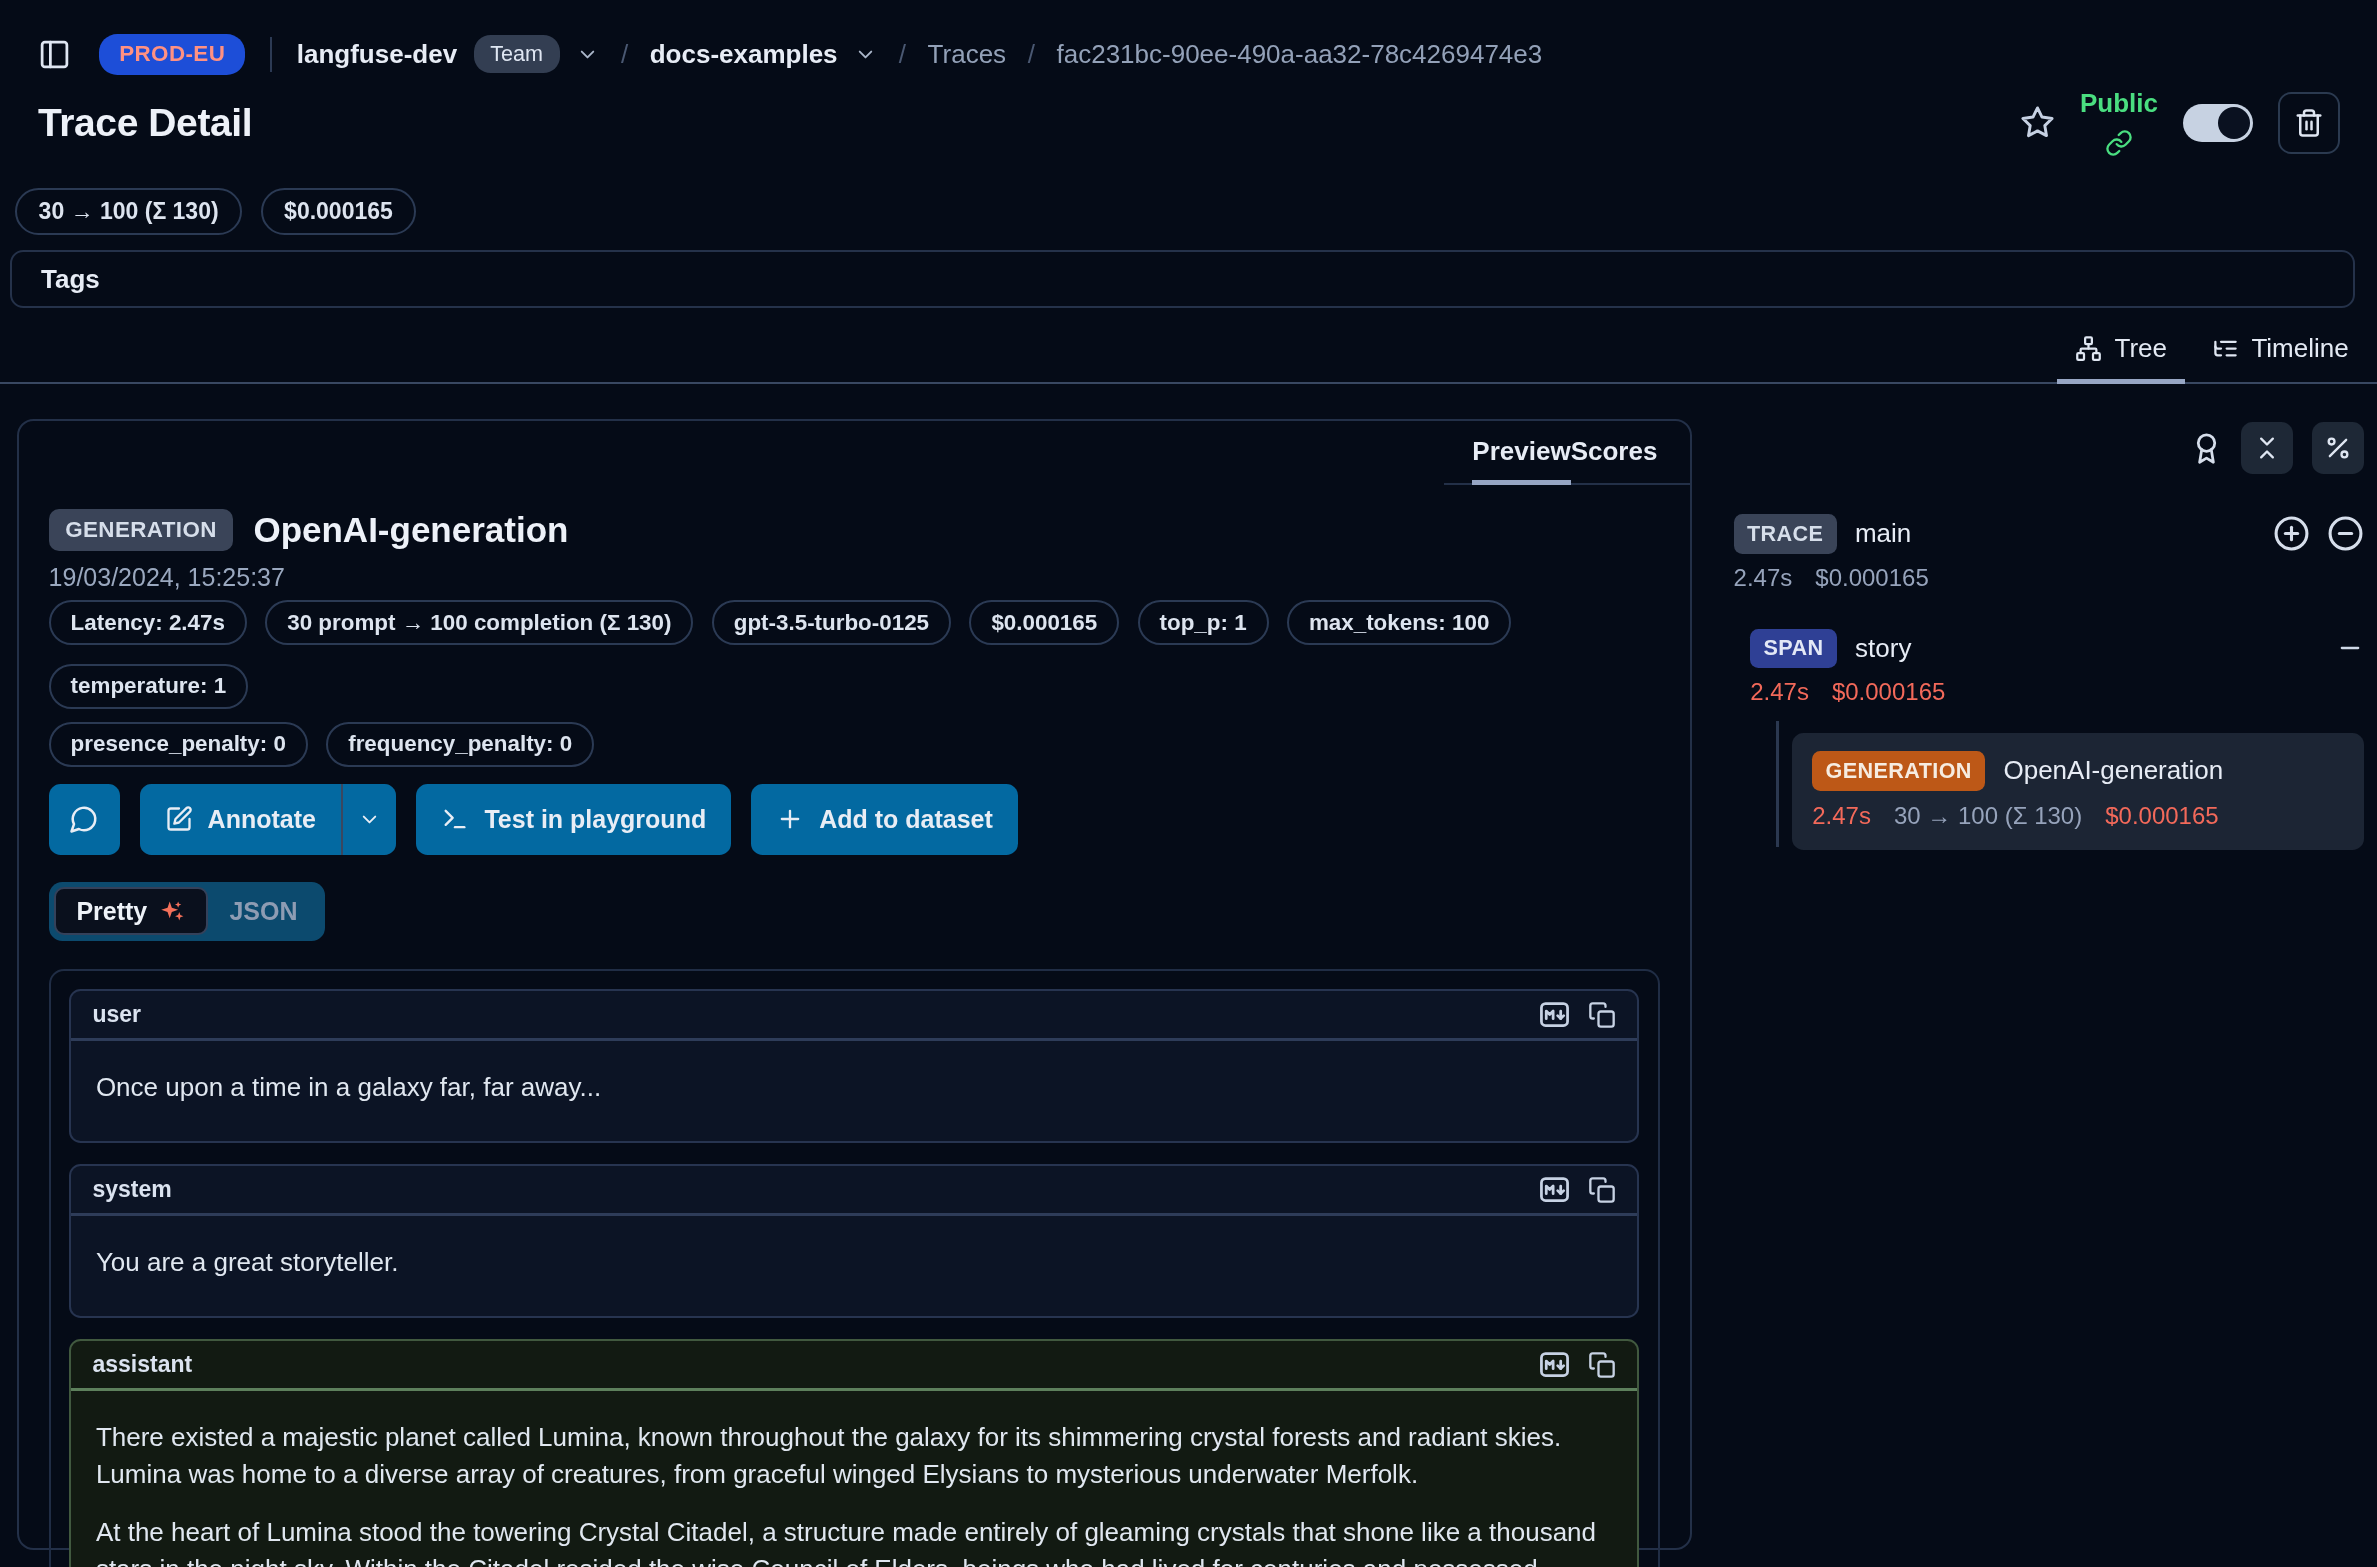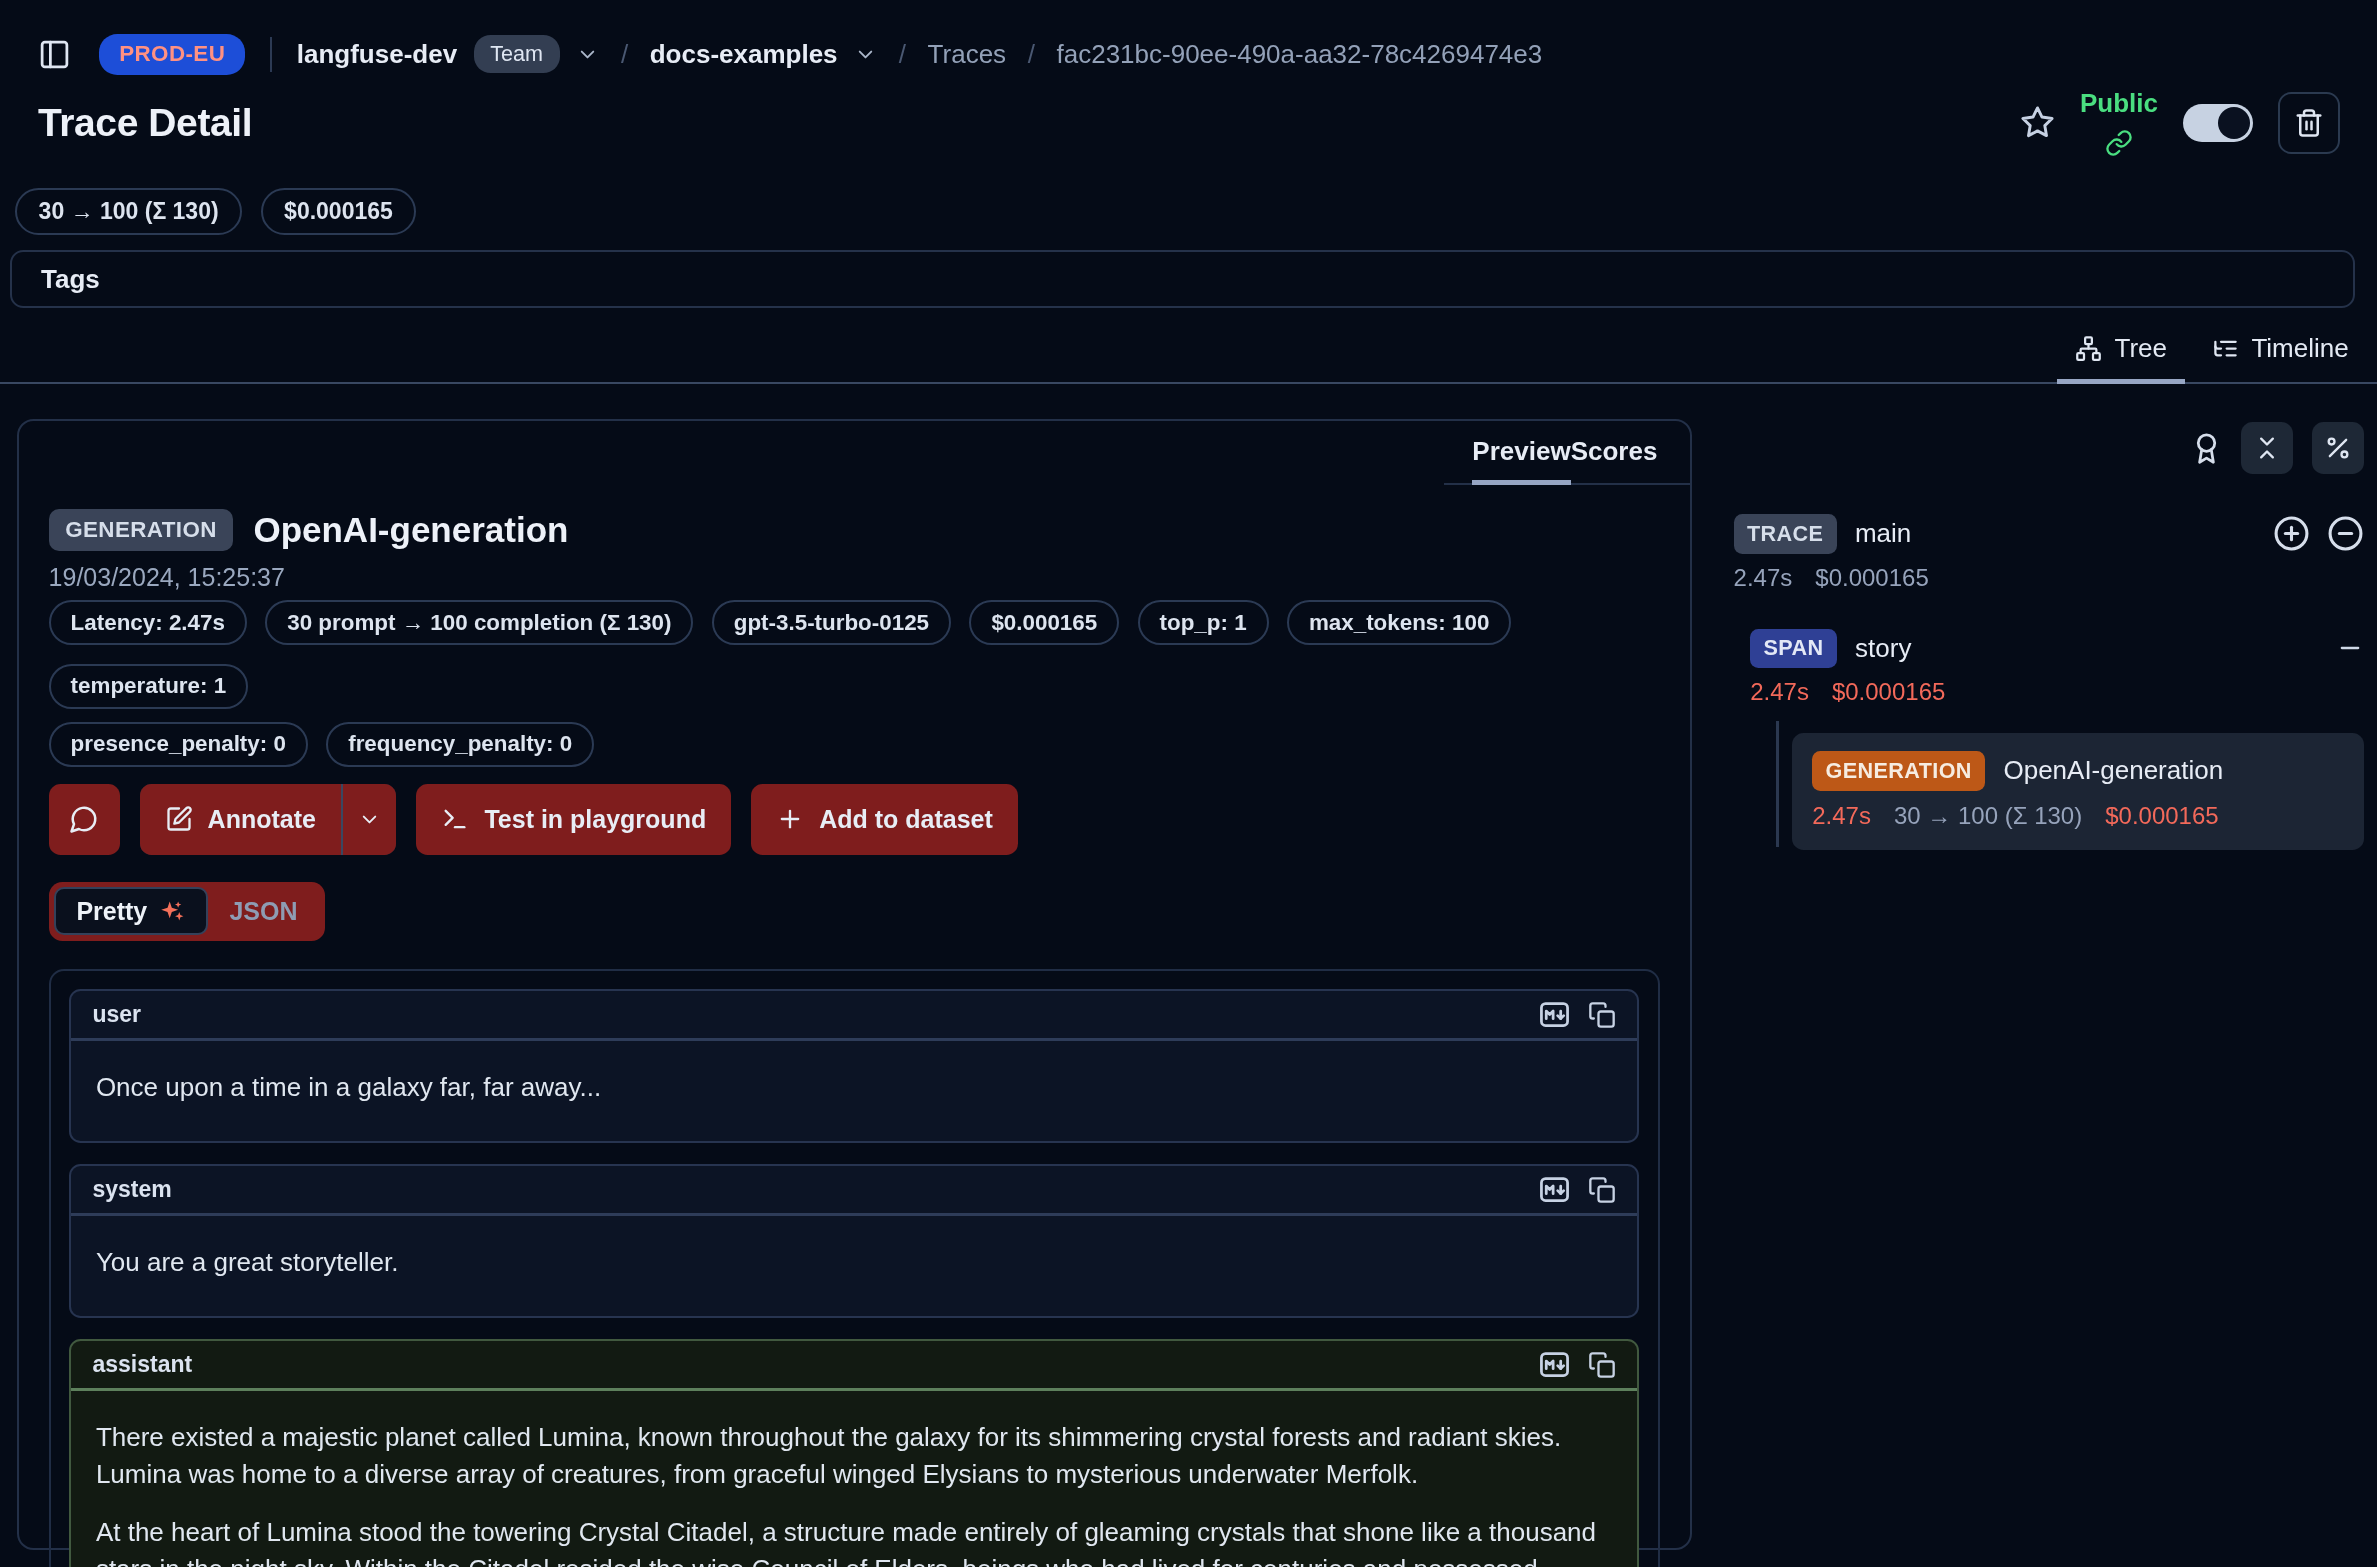--- a/index.html
+++ b/index.html
@@ -60,30 +60,30 @@
   .obs-header { display:flex; align-items:center; gap:20px; }
   .type-badge { background:#3a4458; color:#d6deea; font-size:22.4px; font-weight:700; letter-spacing:0.4px;
     padding:8.3px 16.6px; border-radius:10px; }
   .obs-title { font-size:35px; font-weight:700; color:#edf1f8; }
   .obs-date { margin-top:11.6px; font-size:25px; color:#9aa8bf; }
   .obs-pills { display:flex; flex-wrap:wrap; gap:18.3px; margin-top:8.3px; }
   .obs-pills.second { margin-top:13.3px; }
   .obs-pills .pill { font-size:22.4px; padding:7.5px 20px; }
 
   .actions-row { display:flex; gap:20px; margin-top:16.6px; }
-  .btn { background:#7f1d1d; border:none; border-radius:11.6px; color:#e8edf5; font-size:25px; font-weight:600;
+  .btn { background:#0369a1; border:none; border-radius:11.6px; color:#e8edf5; font-size:25px; font-weight:600;
     display:inline-flex; align-items:center; gap:15px; height:71px; padding:0 25px; cursor:pointer;
     font-family:"Liberation Sans","DejaVu Sans",sans-serif; }
   .btn.icon-only { width:71px; padding:0; justify-content:center; }
   .split { display:flex; background:#1e2836; border-radius:11.6px; overflow:hidden; }
   .split .btn { border-radius:0; }
   .split .divider { width:2.5px; background:#3a4760; }
   .split .chev-part { width:53px; padding:0; justify-content:center; }
 
-  .format-toggle { display:inline-flex; align-items:center; background:#7f1d1d; border-radius:13.3px; padding:5.8px; margin-top:27px; }
+  .format-toggle { display:inline-flex; align-items:center; background:#0c4a6e; border-radius:13.3px; padding:5.8px; margin-top:27px; }
   .fmt-active { display:flex; align-items:center; gap:11.6px; background:#0a101d; border:2.5px solid #34415a;
     border-radius:10px; padding:7.5px 20px; font-size:25px; font-weight:600; color:#eef2f8; cursor:pointer; }
   .fmt-inactive { padding:7.5px 21.6px; font-size:25px; font-weight:600; color:#8e9cb3; cursor:pointer; }
   .sparkle { color:#f4705a; }
 
   
   .messages { margin-top:28px; border:2.5px solid #202d45; border-radius:15px; padding:18.3px; display:flex; flex-direction:column; gap:21.6px; }
   .msg-card { border:2.5px solid #273450; border-radius:11.6px; background:#0c1425; overflow:hidden; }
   .msg-head { display:flex; justify-content:space-between; align-items:center; padding:10px 21.6px; height:47px; }
   .msg-role { font-size:23px; font-weight:600; color:#dbe3f0; }

